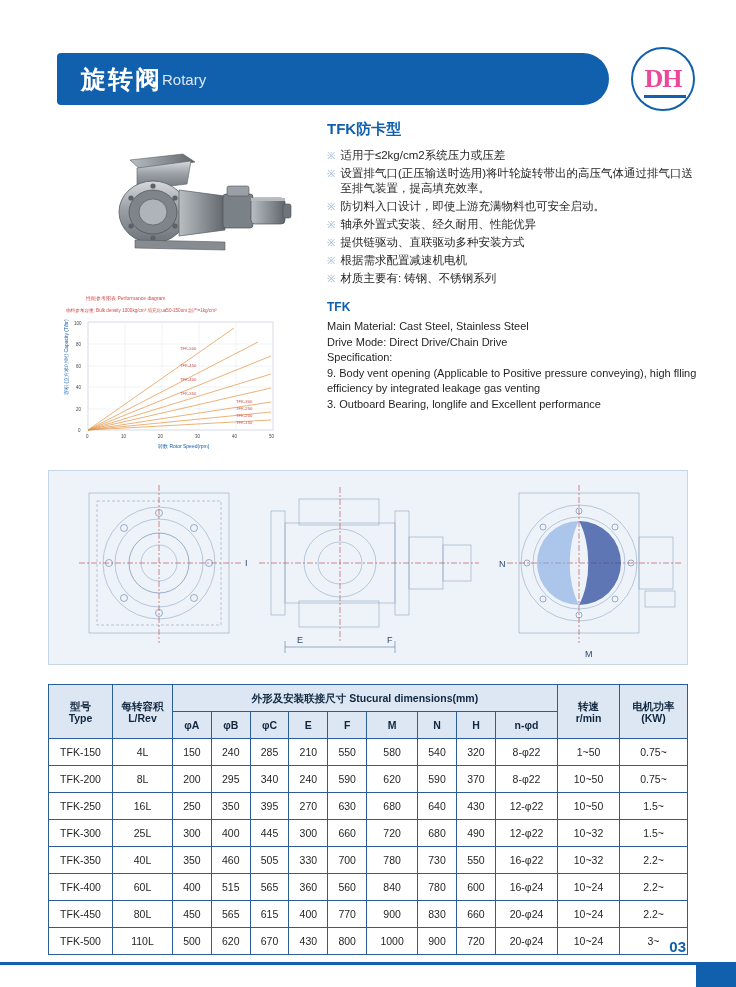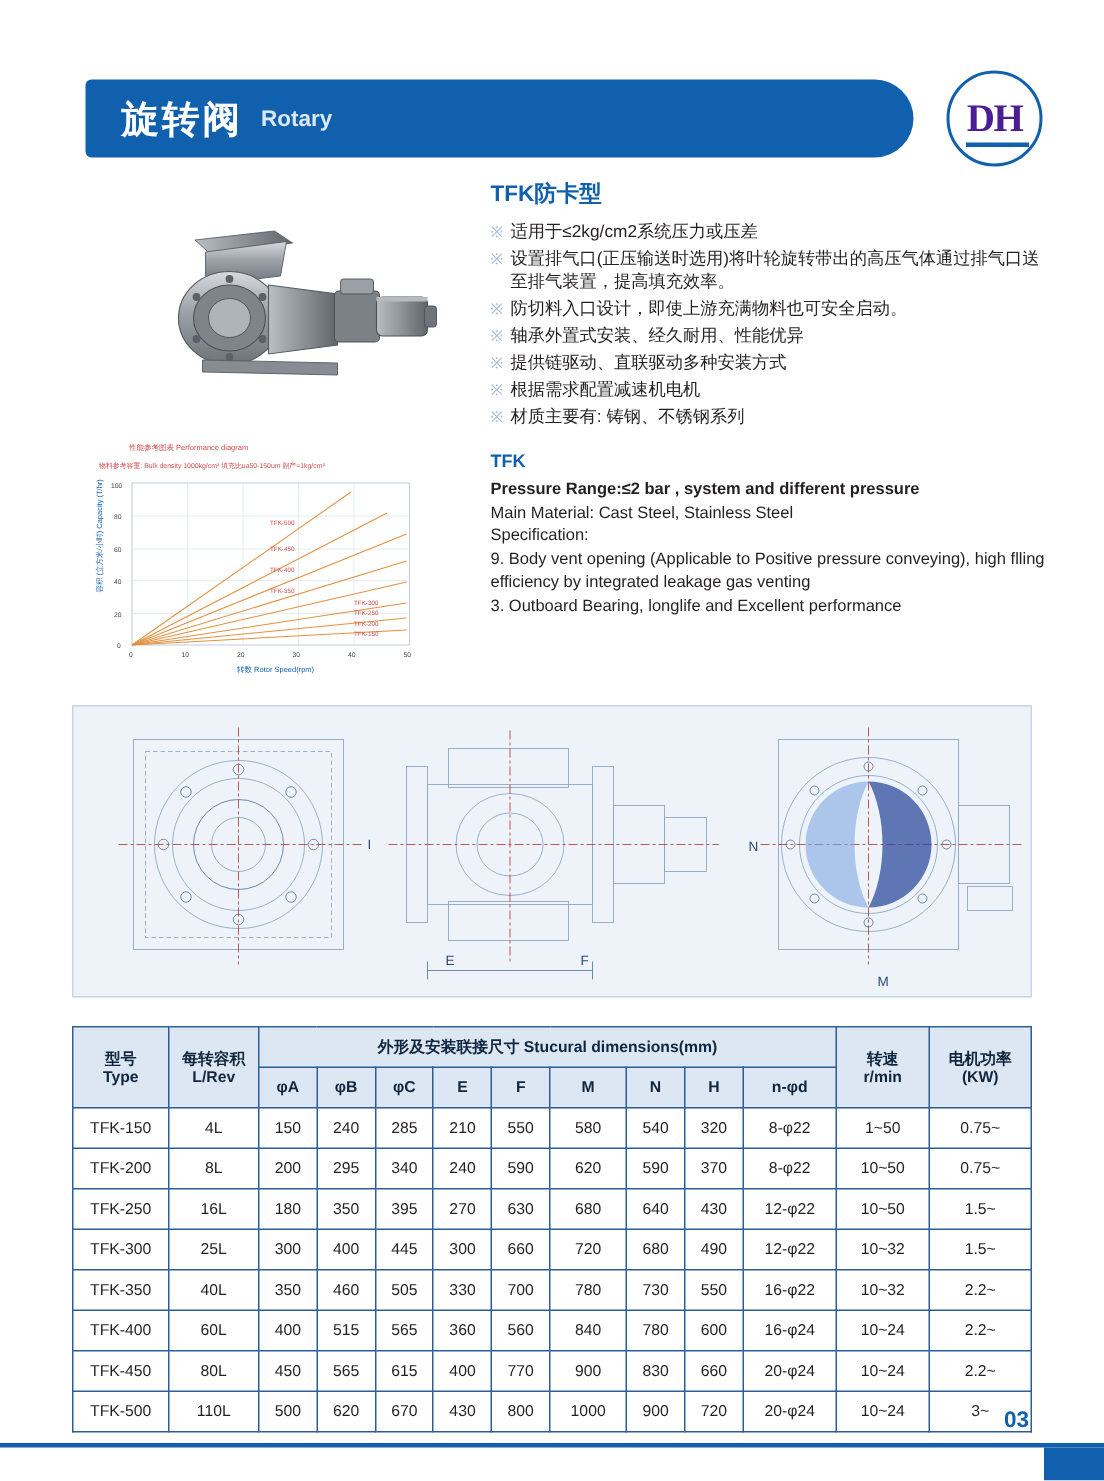--- a/index.html
+++ b/index.html
@@ -19,36 +19,36 @@
     position:absolute; left:57px; top:53px; width:552px; height:52px;
     background:#1160ae;
     border-radius: 4px 26px 26px 4px;
     display:flex; align-items:center;
   }
   .header-cn {
     color:#ffffff; font-size:25px; font-weight:bold; letter-spacing:2px;
     margin-left:24px;
   }
   .header-en {
-    color:#dbe8f6; font-size:15px; margin-left:12px; font-weight:bold;
+    color:#dbe8f6; font-size:15px; font-weight:normal;
   }
   .logo {
     position:absolute; right:40px; top:46px; width:66px; height:66px;
     border-radius:50%;
     background:#ffffff;
     display:flex; align-items:center; justify-content:center;
   }
   .logo-inner {
     width:64px; height:64px; border-radius:50%;
     border:2px solid #1160ae;
     display:flex;align-items:center;justify-content:center;
     position:relative;
   }
   .logo-text {
-    font-size:26px; font-weight:bold; color:#4c1d95; letter-spacing:-1px;
+    font-size:26px; font-weight:bold; color:#ec4899; letter-spacing:-1px;
     font-family:"Liberation Serif", serif;
   }
   .logo-bar {
     position:absolute; bottom:11px; left:11px; width:42px; height:3px; background:#1160ae;
   }
 
   
   .photo {
     position:absolute; left:75px; top:150px; width:225px; height:110px;
   }
@@ -201,22 +201,22 @@
     <div class="bullet">
       <span class="mk">※</span>
       <span class="tx">根据需求配置减速机电机</span>
     </div>
     <div class="bullet">
       <span class="mk">※</span>
       <span class="tx">材质主要有: 铸钢、不锈钢系列</span>
     </div>
 
     <div class="sect-title2">TFK</div>
-    <div class="enline bold">Pressure Range:≤2 bar , system and different pressure</div>
     <div class="enline">Main Material: Cast Steel, Stainless Steel</div>
+    <div class="enline">Drive Mode: Direct Drive/Chain Drive</div>
     <div class="enline">Specification:</div>
     <div class="enline">9. Body vent opening (Applicable to Positive pressure conveying), high flling efficiency by integrated leakage gas venting</div>
     <div class="enline">3. Outboard Bearing, longlife and Excellent performance</div>
   </div>
 
   <div class="perf">
     <svg width="250" height="170" viewBox="0 0 250 170">
       <text x="28" y="10" font-size="5" fill="#d24b4b" font-family="Liberation Sans, sans-serif">性能参考图表  Performance diagram</text>
       <text x="8" y="22" font-size="4.6" fill="#d24b4b" font-family="Liberation Sans, sans-serif">物料参考容重: Bulk density 1000kg/cm³   填充比ua50-150um  副产=1kg/cm³</text>
 
@@ -403,21 +403,21 @@
         <td>620</td>
         <td>590</td>
         <td>370</td>
         <td>8-φ22</td>
         <td>10~50</td>
         <td>0.75~</td>
       </tr>
       <tr>
         <td class="first">TFK-250</td>
         <td>16L</td>
-        <td>180</td>
+        <td>250</td>
         <td>350</td>
         <td>395</td>
         <td>270</td>
         <td>630</td>
         <td>680</td>
         <td>640</td>
         <td>430</td>
         <td>12-φ22</td>
         <td>10~50</td>
         <td>1.5~</td>

